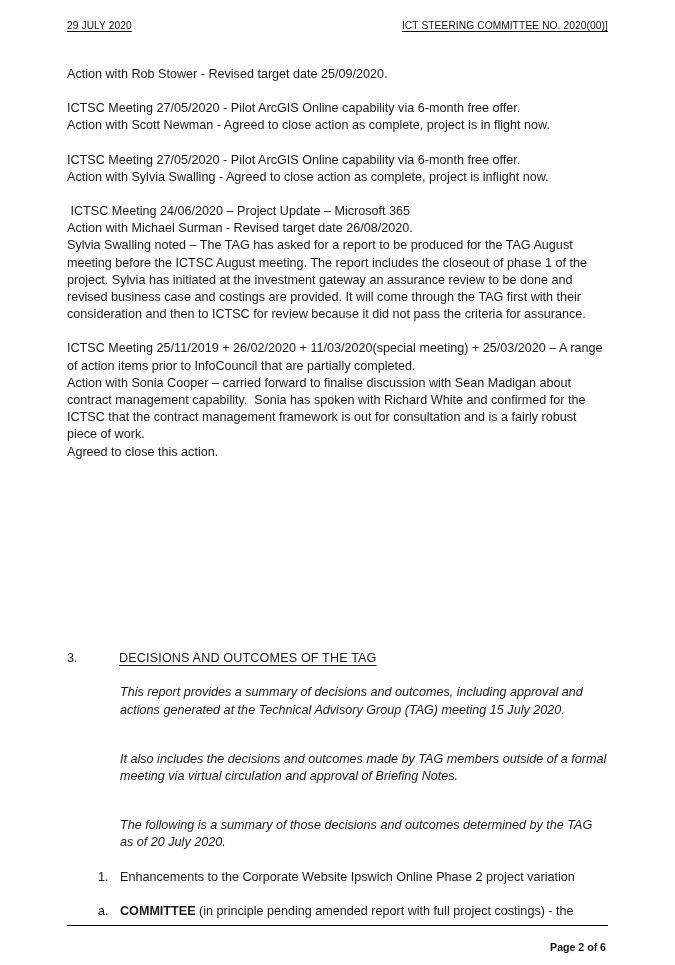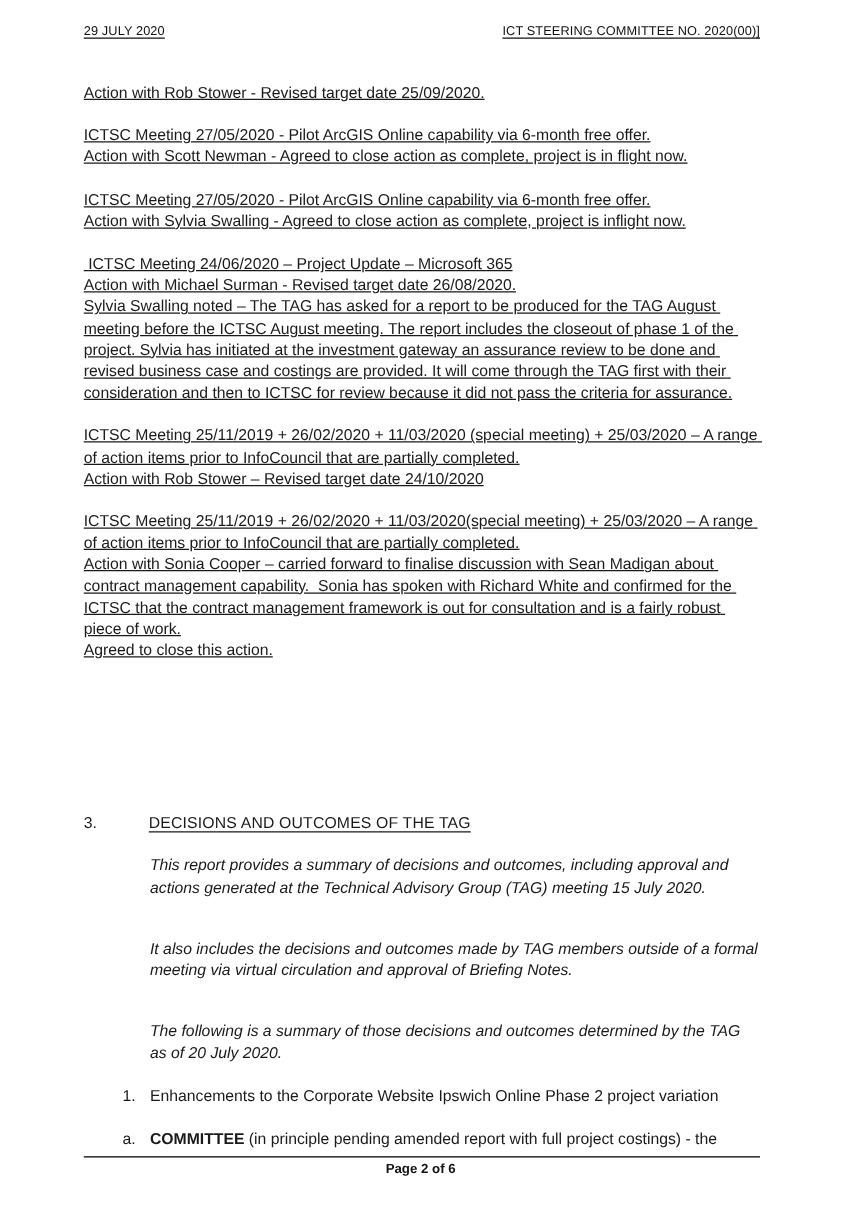--- a/index.html
+++ b/index.html
@@ -44,21 +44,20 @@
     text-underline-offset: 2px;
     white-space: nowrap;
   }
 
   
   .body-area {
     position: absolute;
     left: 67px;
     top: 66px;
     width: 541px;
-    text-decoration: underline;
   }
 
   .para {
     font-size: 12.6px;
     line-height: 17.2px;
     margin: 0;
     color: #1a1a1a;
     white-space: pre-wrap;
   }
   .gap-para { margin-top: 17px; }
@@ -122,22 +121,22 @@
     left: 67px;
     top: 925px;
     width: 541px;
   }
   .footer-rule {
     width: 100%;
     height: 0;
     border-top: 1.6px solid #000000;
   }
   .footer-text {
-    margin-top: 3px;
-    text-align: center;
+    margin-top: 15px;
+    text-align: right;
     font-size: 10.6px;
     font-weight: bold;
     color: #111111;
     padding-right: 2px;
   }
 </style>
 </head>
 <body>
 
 <div class="page">
@@ -149,22 +148,20 @@
 
   <div class="body-area">
     <p class="para">Action with Rob Stower - Revised target date 25/09/2020.</p>
     <p class="para gap-para">ICTSC Meeting 27/05/2020 - Pilot ArcGIS Online capability via 6-month free offer.
 Action with Scott Newman - Agreed to close action as complete, project is in flight now.</p>
     <p class="para gap-para">ICTSC Meeting 27/05/2020 - Pilot ArcGIS Online capability via 6-month free offer.
 Action with Sylvia Swalling - Agreed to close action as complete, project is inflight now.</p>
     <p class="para gap-para"> ICTSC Meeting 24/06/2020 – Project Update – Microsoft 365
 Action with Michael Surman - Revised target date 26/08/2020.
 Sylvia Swalling noted – The TAG has asked for a report to be produced for the TAG August meeting before the ICTSC August meeting. The report includes the closeout of phase 1 of the project. Sylvia has initiated at the investment gateway an assurance review to be done and revised business case and costings are provided. It will come through the TAG first with their consideration and then to ICTSC for review because it did not pass the criteria for assurance.</p>
-    <p class="para gap-para">ICTSC Meeting 25/11/2019 + 26/02/2020 + 11/03/2020 (special meeting) + 25/03/2020 – A range of action items prior to InfoCouncil that are partially completed.
-Action with Rob Stower – Revised target date 24/10/2020</p>
     <p class="para gap-para">ICTSC Meeting 25/11/2019 + 26/02/2020 + 11/03/2020(special meeting) + 25/03/2020 – A range of action items prior to InfoCouncil that are partially completed.
 Action with Sonia Cooper – carried forward to finalise discussion with Sean Madigan about contract management capability.  Sonia has spoken with Richard White and confirmed for the ICTSC that the contract management framework is out for consultation and is a fairly robust piece of work.
 Agreed to close this action.</p>
   </div>
 
   <div class="section-block">
 
     <div class="section-heading-row">
       <span class="section-number">3.</span>
       <span class="section-title">DECISIONS AND OUTCOMES OF THE TAG</span>

